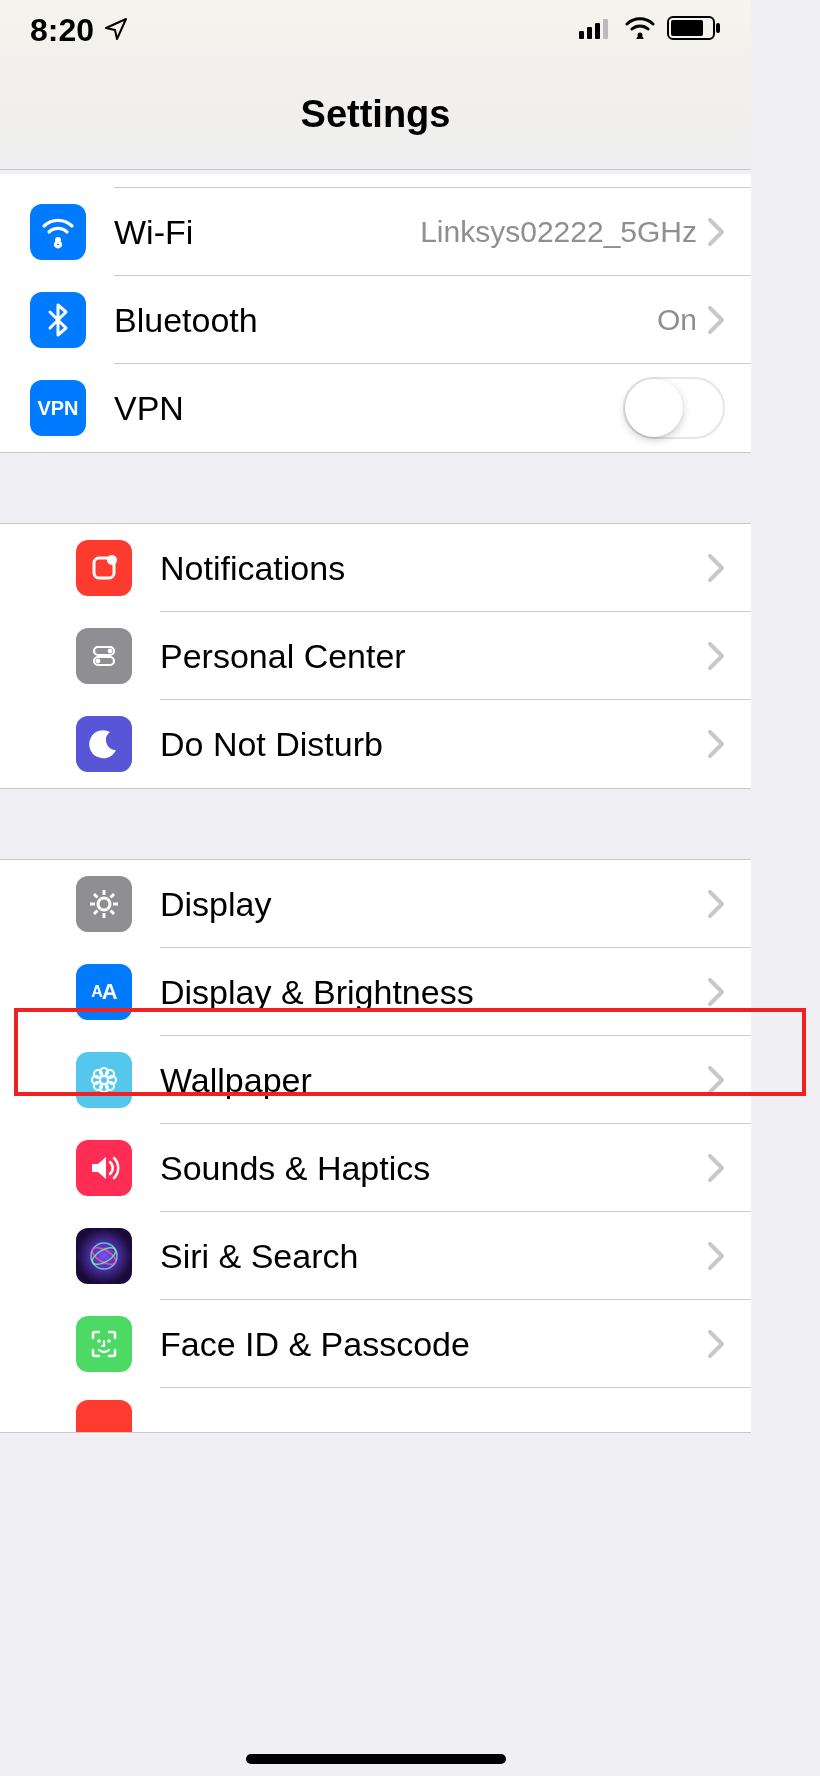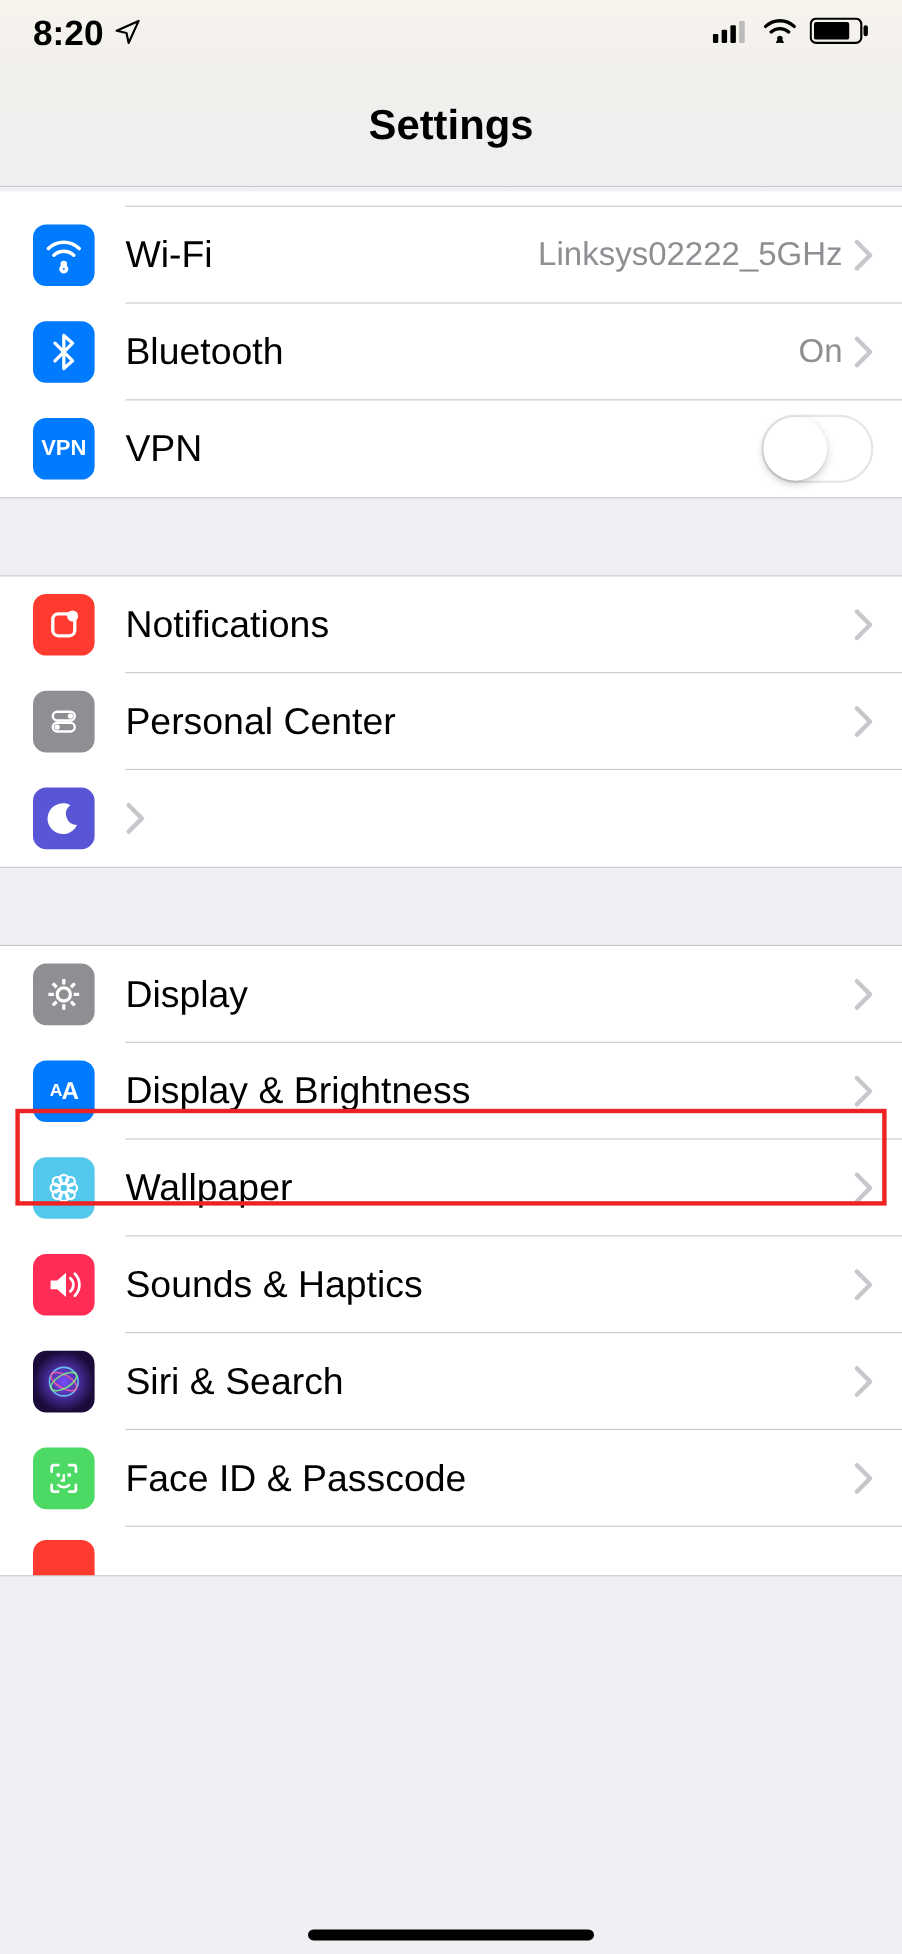--- a/index.html
+++ b/index.html
@@ -1,24 +1,24 @@
 <!DOCTYPE html>
 <html><head>
 <meta charset="utf-8">
 <style>
   * { box-sizing: border-box; margin: 0; padding: 0; }
   html, body { width: 820px; height: 1776px; font-family: -apple-system, "Helvetica Neue", Arial, sans-serif; background: #efeff4; overflow: hidden; }
-  .screen { width: 820px; height: 1776px; position: relative; background: #efeff4; }
+  .screen { width: 751px; height: 1776px; position: relative; background: #efeff4; }
   .status-bar { height: 60px; display: flex; align-items: center; justify-content: space-between; padding: 0 30px; background: linear-gradient(to bottom, #f7f4ee, #f2f0ec); }
   .status-left { display: flex; align-items: center; gap: 10px; font-size: 32px; font-weight: 600; color: #000; }
   .status-right { display: flex; align-items: center; gap: 12px; }
   .header { height: 110px; display: flex; align-items: center; justify-content: center; background: linear-gradient(to bottom, #f2f0ec, #efeff0); border-bottom: 1px solid #c8c7cc; }
   .header-title { font-size: 38px; font-weight: 700; color: #000; }
   .group { background: #fff; border-top: 1px solid #c8c7cc; border-bottom: 1px solid #c8c7cc; }
-  .group + .group { margin-top: 70px; }
+  .group + .group { margin-top: 70px; padding-left: 46px; }
   .row { display: flex; align-items: center; height: 88px; padding-left: 30px; position: relative; }
   .row .sep { position: absolute; left: 114px; right: 0; bottom: 0; height: 1px; background: #c8c7cc; }
   .row:last-child .sep { display: none; }
   .icon-box { width: 56px; height: 56px; border-radius: 12px; display: flex; align-items: center; justify-content: center; flex: 0 0 56px; margin-right: 28px; }
   .row-label { font-size: 34px; color: #000; flex: 1 1 auto; }
   .row-detail { font-size: 30px; color: #8e8e93; margin-right: 10px; }
   .chevron { width: 18px; height: 30px; margin-right: 26px; flex: 0 0 18px; }
   .chevron svg { display: block; }
   .toggle { width: 102px; height: 62px; border-radius: 31px; background: #fff; border: 2px solid #e5e5ea; position: relative; margin-right: 26px; flex: 0 0 102px; }
   .toggle .knob { position: absolute; top: 0px; left: 0px; width: 58px; height: 58px; border-radius: 50%; background: #fff; box-shadow: 0 3px 8px rgba(0,0,0,.2), 0 1px 1px rgba(0,0,0,.1); }
@@ -154,20 +154,21 @@
         </div>
       <div class="sep"></div>
     </div>
 
     <div class="row">
       <div class="icon-box" style="background:#5856d6">
         <svg class="icon-svg" viewBox="0 0 36 36">
             <path d="M24 6 A14 14 0 1 0 30 24 A10 10 0 0 1 24 6 Z" fill="#fff"></path>
           </svg>
       </div>
+      <div class="row-label">Do Not Disturb</div>
       <div class="chevron">
           <svg width="18" height="30" viewBox="0 0 18 30">
             <path d="M3 3 L15 15 L3 27" fill="none" stroke="#c7c7cc" stroke-width="4" stroke-linecap="round" stroke-linejoin="round"></path>
           </svg>
         </div>
 
     </div>
   </div>
 
   <div class="group">

